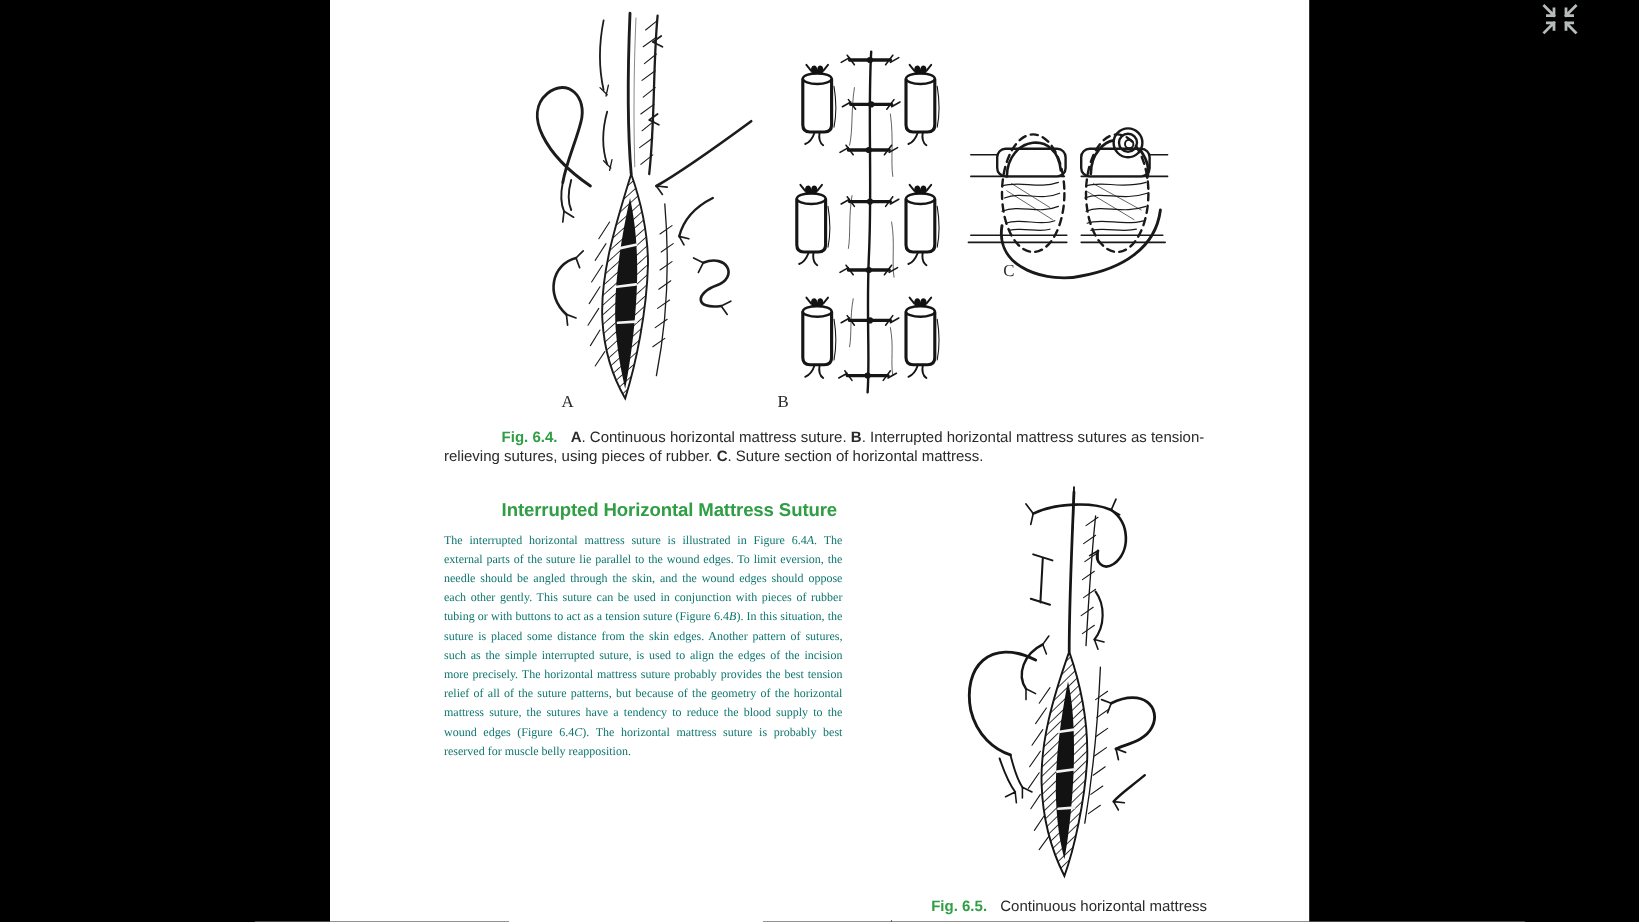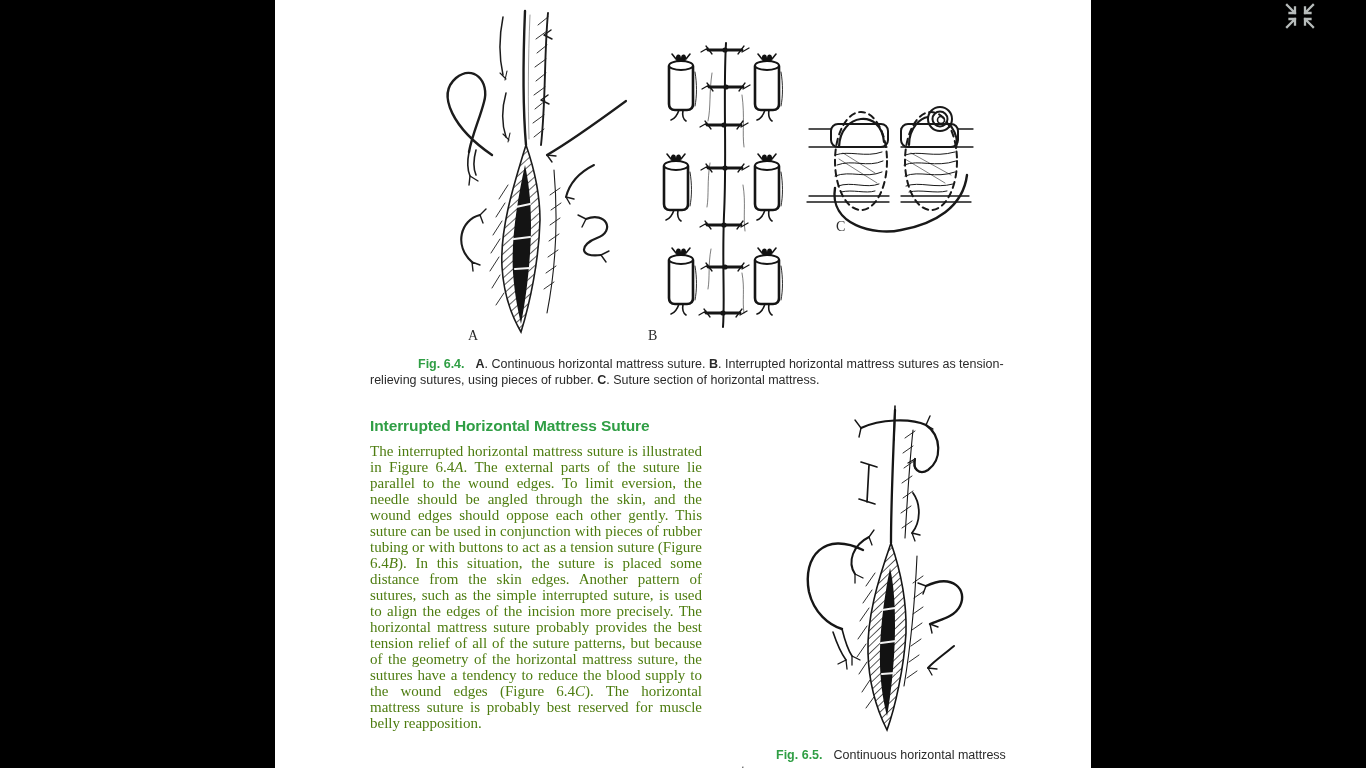--- a/index.html
+++ b/index.html
@@ -22,26 +22,26 @@
   .caption {
     position:absolute; font-family:"Liberation Sans",sans-serif;
     font-size:12.5px; line-height:16px; color:#2a2a2a;
   }
   .caption .fig { color:var(--accent,#2f9e44); font-weight:bold; margin-right:11px;padding-left:48px; }
   .caption .b { font-weight:bold; }
 
   .section-heading {
     position:absolute; font-family:"Liberation Sans",sans-serif;
     font-weight:bold; font-size:15.5px; color:var(--accent,#2f9e44);
-    letter-spacing:-0.1px; white-space:nowrap;
+    letter-spacing:-0.1px; white-space:nowrap;margin-left:48px;
   }
 
   .body-text {
     position:absolute; font-family:"Liberation Serif",serif;
-    font-size:15px; line-height:16px; color:#4d7c0f;
+    font-size:10px; line-height:16px; color:#0f766e;
     text-align:justify; width:332px;
   }
   .body-text em { font-style:italic; }
 
   .partial-line {
     position:absolute; font-family:"Liberation Serif",serif;
     font-size:12.8px; line-height:16px; color:#1b1b1b; width:332px;
     text-align:justify; text-align-last:justify; height:13px; overflow:hidden;
   }
 

